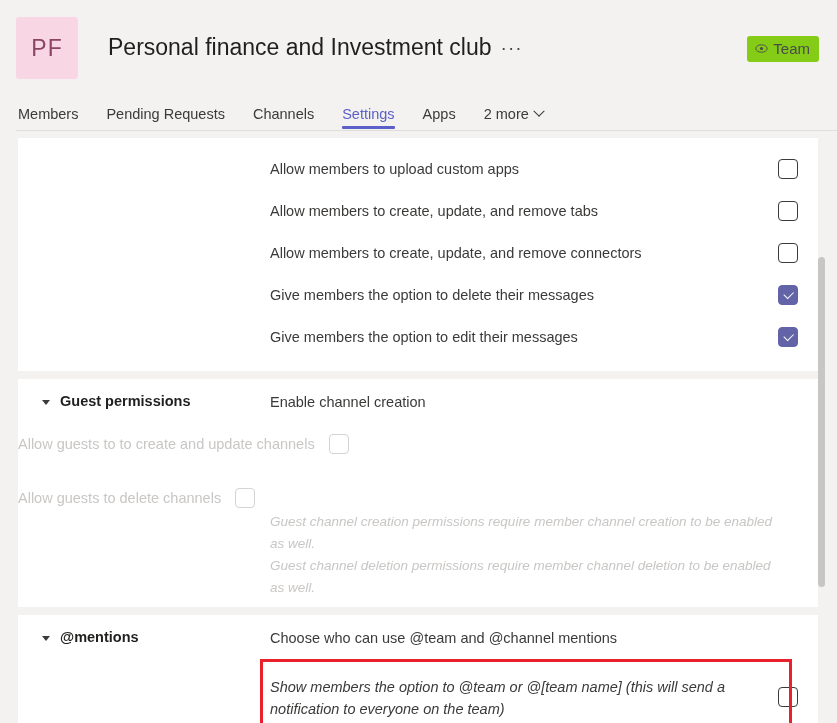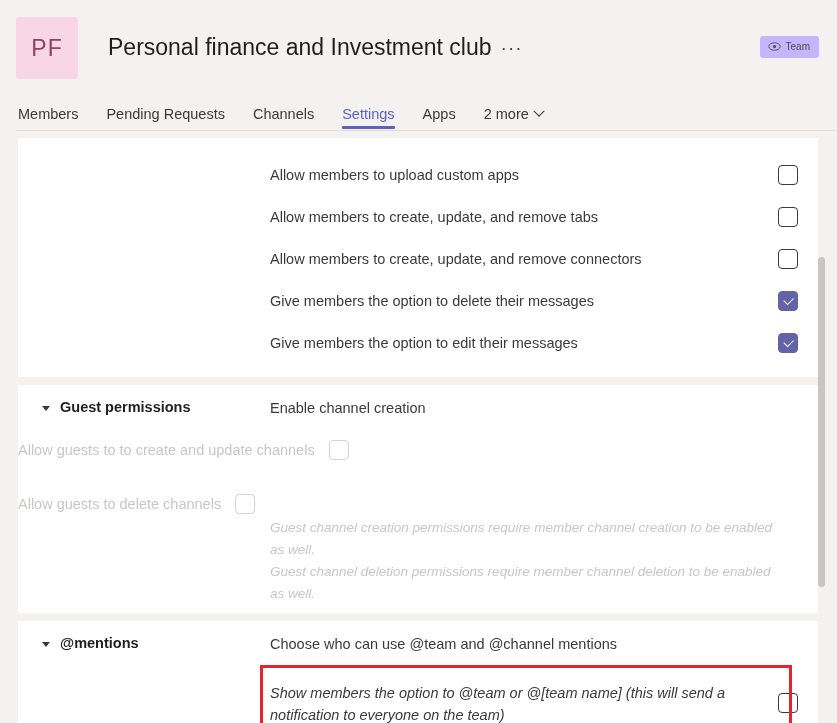--- a/index.html
+++ b/index.html
@@ -48,27 +48,27 @@
     margin-left: 9px;
     font-size: 19px;
     color: #484644;
     letter-spacing: 1px;
     line-height: 14px;
     cursor: pointer;
   }
   .team-badge {
     margin-top: 24px;
     margin-left: auto;
-    background: #c4b5fd;
+    background: #84cc16;
     border-radius: 3px;
     padding: 4px 9px 5px 8px;
     display: flex;
     align-items: center;
     gap: 5px;
-    font-size: 10px;
+    font-size: 15px;
     color: #4a4a4a;
     flex: none;
   }
   .eye-ico { display: block; }
 
   
   .tabbar {
     position: relative;
     height: 36px;
     background: #f3f2f1;
@@ -197,21 +197,21 @@
     content: "";
     position: absolute;
     left: 5px; top: 4.5px;
     width: 8px; height: 4.5px;
     border-left: 1.7px solid #fff;
     border-bottom: 1.7px solid #fff;
     transform: rotate(-45deg);
   }
 
   
-  .member-block { padding: 16px 0 13px 0; }
+  .member-block { padding: 10px 0 13px 0; }
   .member-block .row { padding: 10px 0; }
 
   .guest-block { padding-top: 12px; padding-bottom: 8px; }
   .guest-head { padding-bottom: 14px; }
   .guest-item { padding-bottom: 2px; flex-direction: column; }
   .guest-item .row-right { align-items: flex-start; }
 
   .mentions-block { padding-top: 12px; }
   .mentions-head { padding-bottom: 10px; }
 

